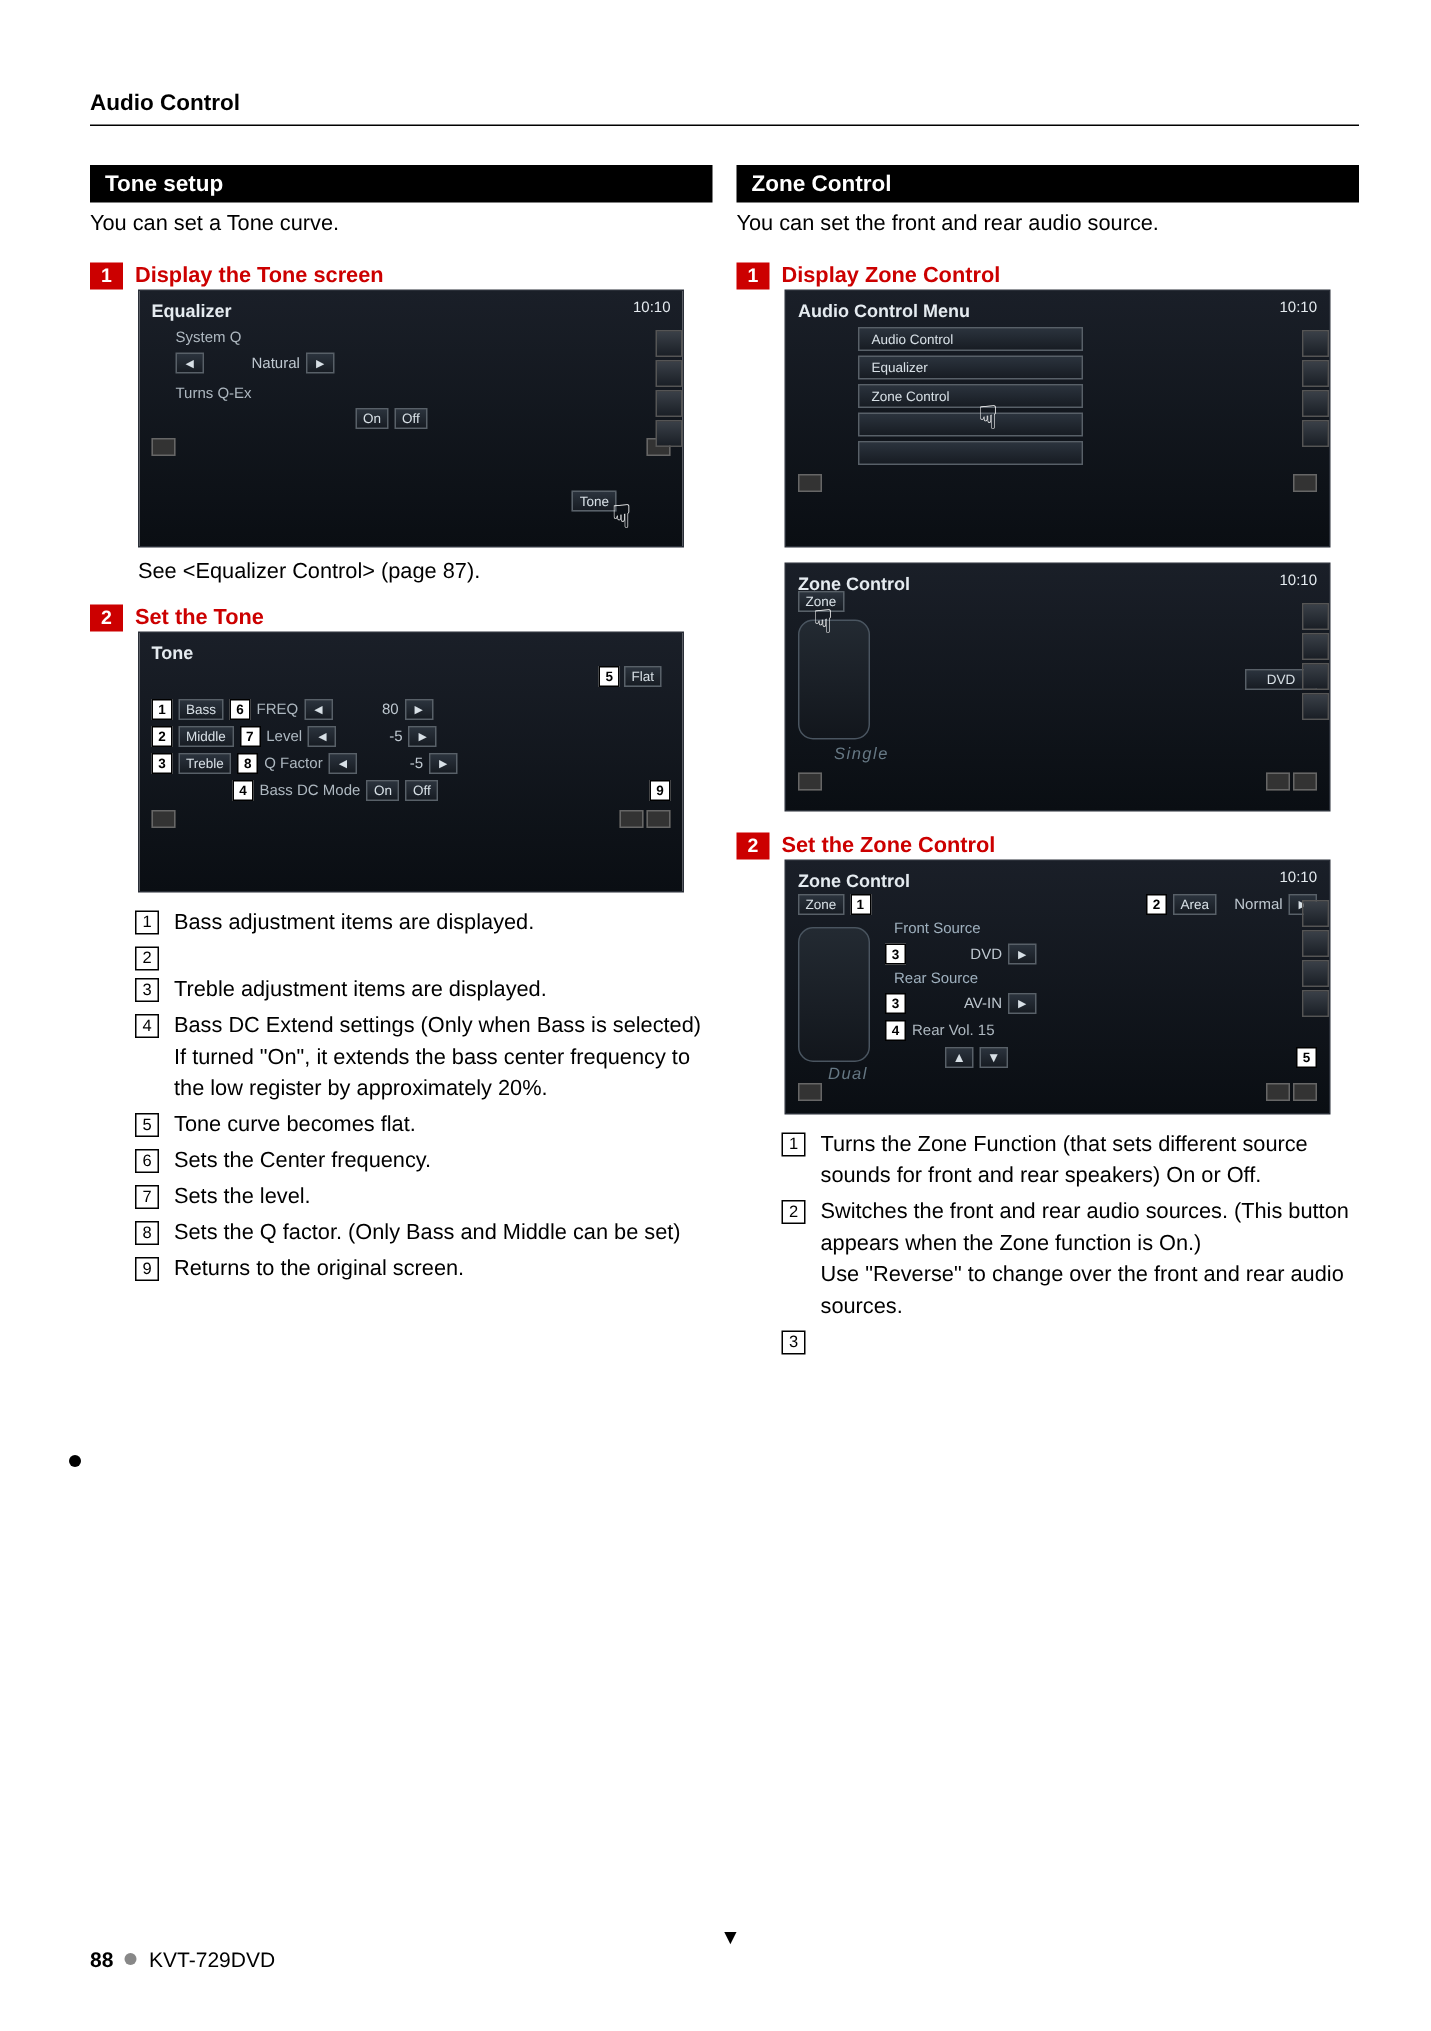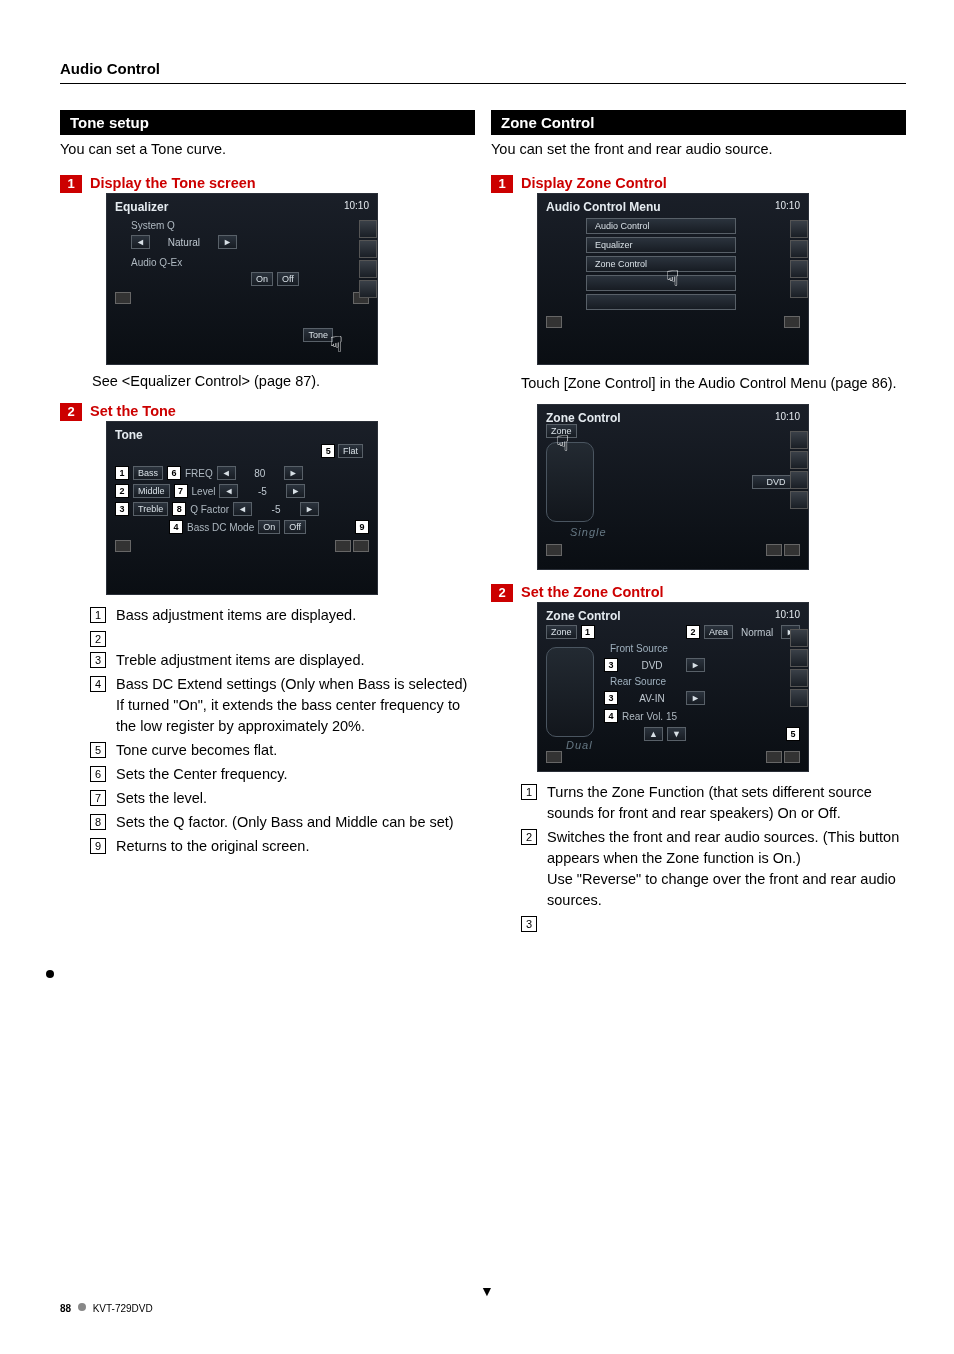--- a/index.html
+++ b/index.html
@@ -53,37 +53,37 @@
     font-size: 11px;
     text-align: center;
     line-height: 14px;
     margin-top: 2px;
     flex-shrink: 0;
   }
   .footer {
     position: absolute;
     bottom: 40px;
     left: 60px;
-    font-size: 10px;
+    font-size: 14px;
   }
   .footer .pg { font-weight: bold; }
   .dot {
     display: inline-block;
     width: 8px; height: 8px;
     background: #888;
     border-radius: 50%;
     margin: 0 4px;
     vertical-align: 1px;
   }
 
   
   .screen {
     background: linear-gradient(#1a1f28, #0a0e13);
-    width: 272px;
-    margin-left: 46px;
+    width: 364px;
+    margin-left: 32px;
     border: 1px solid #2a2f38;
     color: #bfc8d0;
     font-size: 10px;
     position: relative;
     padding: 6px 8px 6px 8px;
     margin-bottom: 8px;
   }
   .scr-title { color: #e5ebf0; font-size: 12px; font-weight: bold; display: flex; justify-content: space-between; }
   .clock { font-size: 10px; font-weight: normal; }
   .scr-row { display: flex; align-items: center; gap: 4px; margin: 4px 0; }
@@ -91,21 +91,21 @@
   .scr-btn {
     background: linear-gradient(#2b333d, #171c23);
     border: 1px solid #586068;
     color: #d8e0e6;
     font-size: 9px;
     padding: 1px 4px;
     min-width: 18px;
     text-align: center;
   }
   .scr-btn.wide { min-width: 120px; text-align: left; padding: 2px 8px; }
-  .scr-val { min-width: 40px; text-align: center; font-size: 10px; }
+  .scr-val { min-width: 40px; text-align: right; font-size: 10px; }
   .side-icons {
     position: absolute;
     right: -2px;
     top: 26px;
     width: 20px;
     display: flex;
     flex-direction: column;
     gap: 2px;
   }
   .side-icons .ico {
@@ -176,21 +176,21 @@
         <span>Equalizer</span>
         <span class="clock">10:10</span>
       </div>
       <div style="margin-left:16px; margin-top:6px;">
         <div class="scr-label">System Q</div>
         <div class="scr-row">
           <span class="scr-btn">◄</span>
           <span class="scr-val" style="min-width:60px;">Natural</span>
           <span class="scr-btn">►</span>
         </div>
-        <div class="scr-label" style="margin-top:8px;">Audio Q-Ex</div>
+        <div class="scr-label" style="margin-top:8px;">Turns Q-Ex</div>
         <div class="scr-row" style="margin-left:120px;">
           <span class="scr-btn">On</span>
           <span class="scr-btn">Off</span>
         </div>
       </div>
       <div style="position:absolute; bottom:24px; right:44px;">
         <span class="scr-btn">Tone</span>
       </div>
       <span class="pointer" style="bottom:6px; right:34px;">☟</span>
       <div class="side-icons">
@@ -340,21 +340,20 @@
         <div class="ico"></div>
         <div class="ico"></div>
         <div class="ico"></div>
       </div>
       <div class="bottom-bar">
         <div class="ico"></div>
         <div class="ico"></div>
       </div>
     </div>
 
-    <div class="below-text">Touch [Zone Control] in the Audio Control Menu (page 86).</div>
 
     <div class="screen" style="height:166px; margin-top:10px;">
       <div class="scr-title">
         <span>Zone Control</span>
         <span class="clock">10:10</span>
       </div>
       <span class="scr-btn" style="margin-top:4px;">Zone</span>
       <span class="pointer" style="top:26px; left:18px;">☟</span>
       <div class="zone-body">
         <div class="car-shape"></div>

